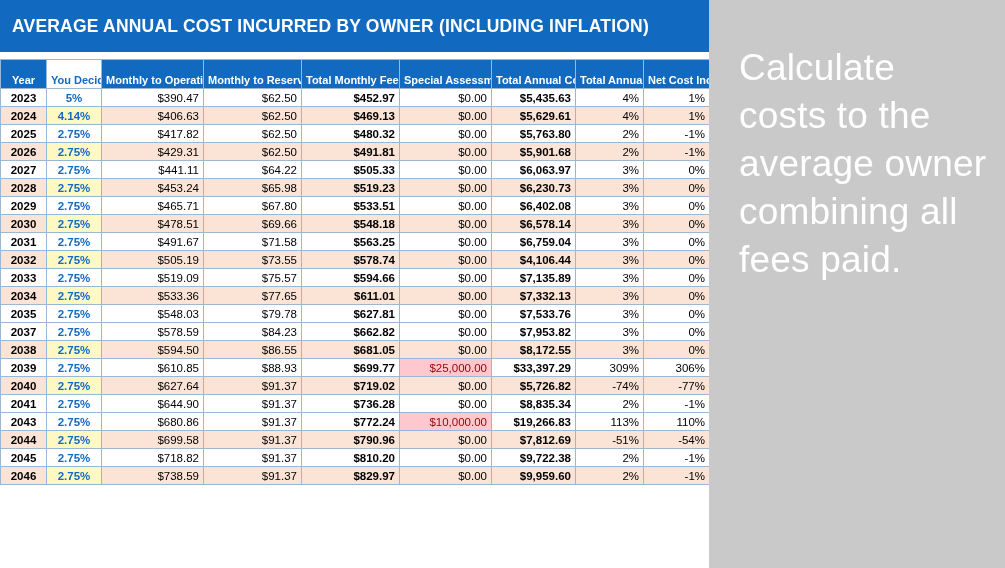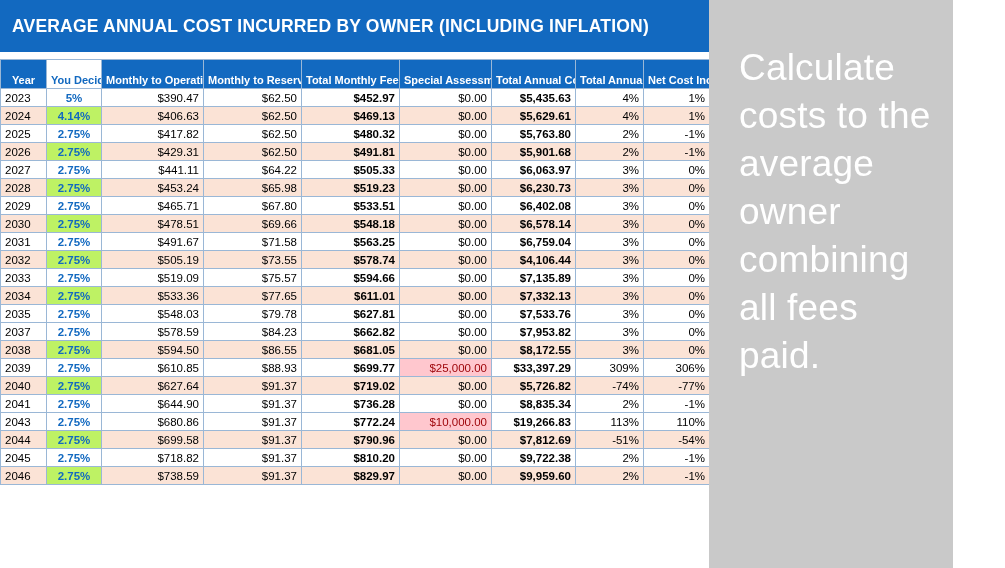--- a/index.html
+++ b/index.html
@@ -6,21 +6,21 @@
   body{
     width:1005px;height:568px;
     background:#ffffff;
     font-family:"Liberation Sans", sans-serif;
     overflow:hidden;
     position:relative;
   }
   .slide{position:absolute;inset:0;display:flex;}
   .left-pane{width:709px;height:568px;position:relative;background:#ffffff;border-radius:28px;}
   .right-pane{
-    width:244px;height:568px;background:#c9c9c9;
+    width:296px;height:568px;background:#c9c9c9;
     display:flex;align-items:flex-start;justify-content:flex-start;
   }
   .right-text{
     color:#ffffff;
     font-size:37px;
     line-height:48px;
     padding:44px 18px 0 30px;
     font-weight:400;
     letter-spacing:0.2px;
   }
@@ -57,28 +57,28 @@
     border:1px solid #1269c0;
   }
   thead th.hdr-pct{
     background:#ffffff;
     color:#1269c0;
     border:1px solid #9ab7d6;
     vertical-align:top;
     padding-top:14px;
   }
   td.year{
-    text-align:left;font-weight:normal;color:#000000;
+    text-align:center;font-weight:bold;color:#000000;
     background:#ffffff;
   }
   td.year.alt{background:#fbe3d6;}
   td.pct{
     text-align:center;color:#1269c0;font-weight:bold;
   }
-  td.pct.alt{background:#bef264;}
+  td.pct.alt{background:#fef9c3;}
   td.num{text-align:right;}
   td.num.alt{background:#fbe3d6;}
   td.bold{font-weight:bold;}
   td.pink{background:#ffc7ce;color:#9c0006;text-align:right;margin-left:16px;}
   .col-year{width:46px;}
   .col-pct{width:55px;}
   .col-mo-op{width:102px;}
   .col-mo-res{width:98px;}
   .col-tot-mo{width:98px;}
   .col-spec{width:92px;}

